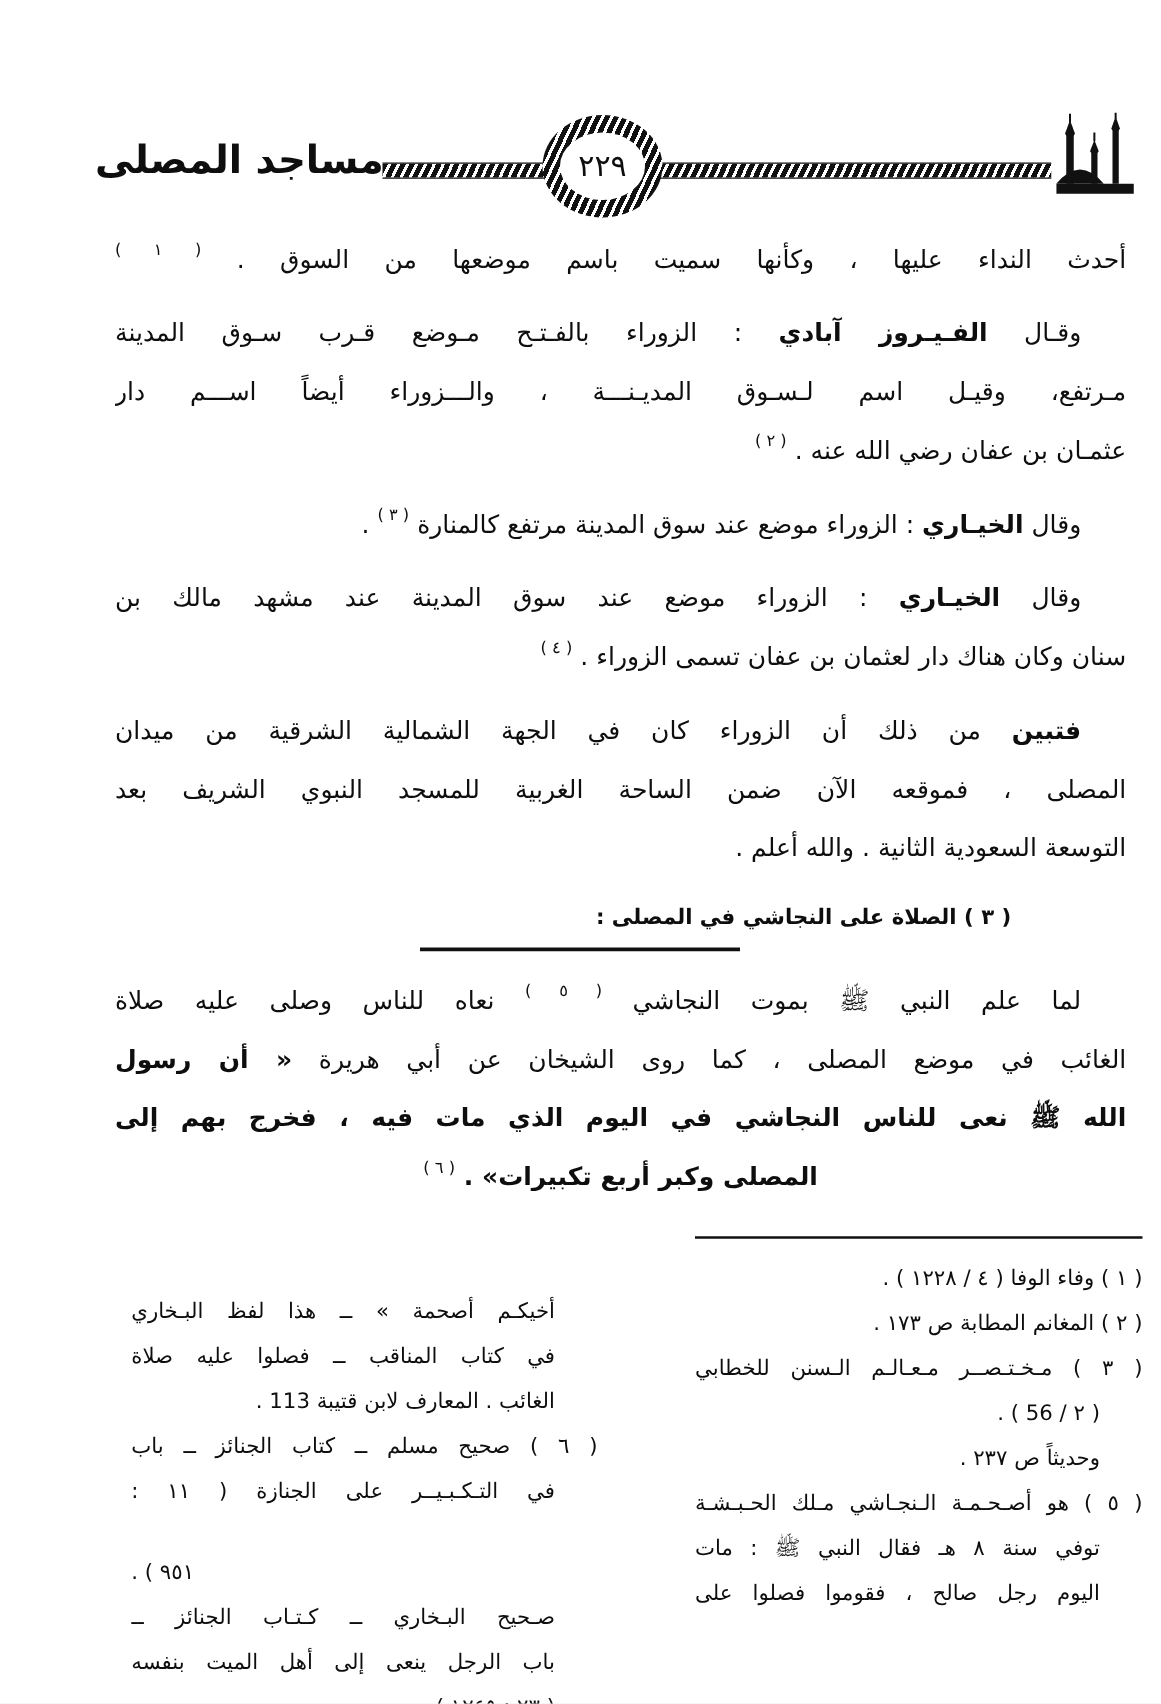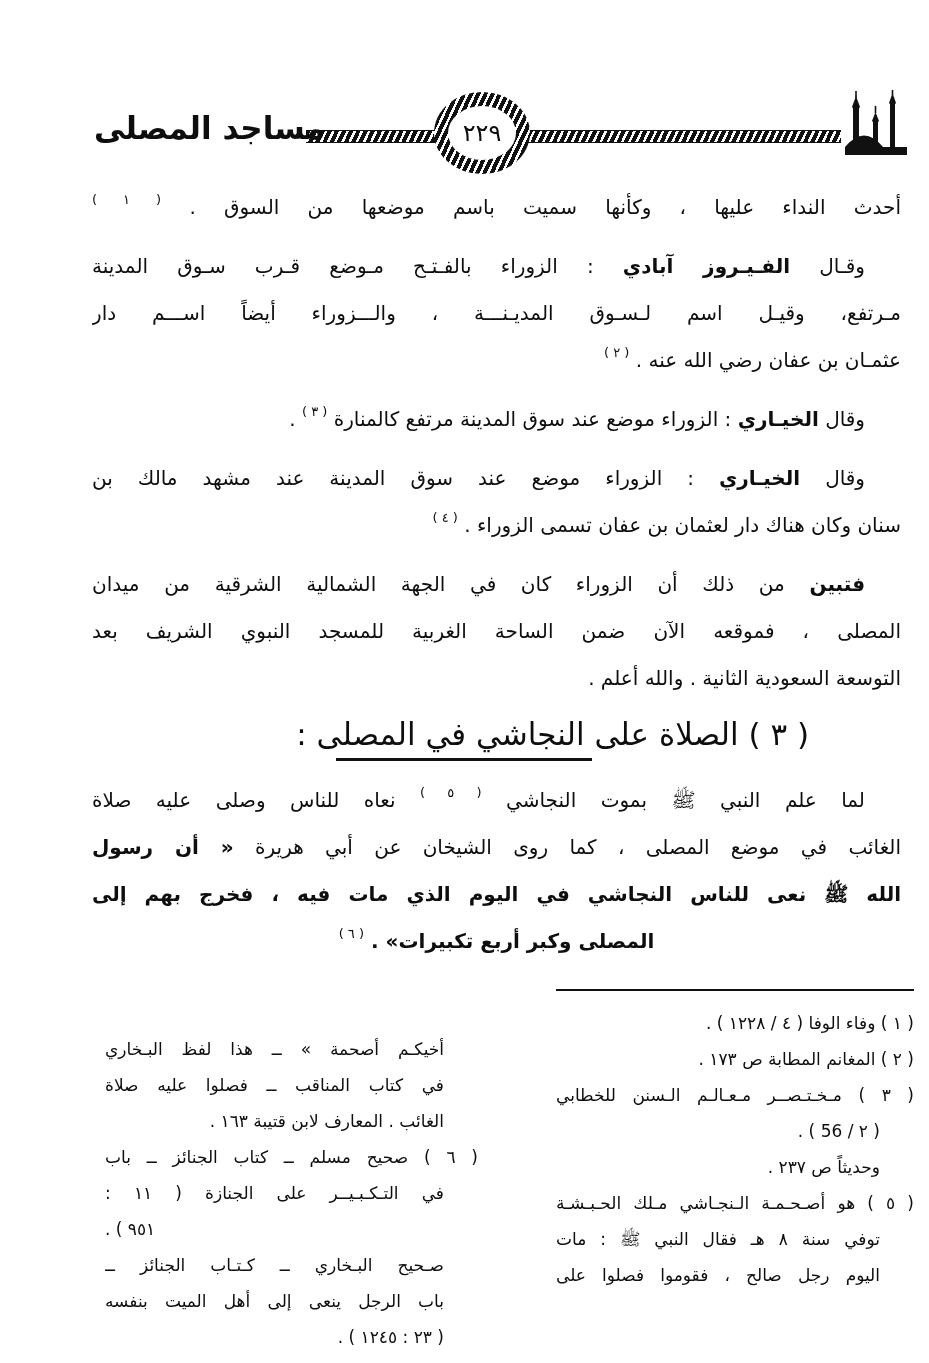--- a/index.html
+++ b/index.html
@@ -11,21 +11,21 @@
     overflow:hidden;
     direction:rtl;
     font-family:"DejaVu Sans","Liberation Sans",sans-serif;
     color:#0e0e0e;
   }
   
   .header{position:relative;height:96px;margin-top:88px;}
   .mosque{position:absolute;top:2px;right:20px;width:64px;height:66px;}
   .mosque path,.mosque rect{fill:#111;}
   .title{
-    position:absolute;left:94px;top:22px;
+    position:absolute;left:76px;top:22px;
     font-size:31px;font-weight:bold;letter-spacing:1px;
   }
   .rope{
     position:absolute;left:306px;right:88px;top:42px;height:11px;
     background:repeating-linear-gradient(115deg,#111 0 4px,#fff 4px 6.5px);
     border-top:1px solid #111;border-bottom:1px solid #111;
   }
   .oval{
     position:absolute;left:434px;top:4px;width:96px;height:82px;
     border-radius:50%;
@@ -45,39 +45,39 @@
     text-align:right;white-space:normal;
   }
   .bline.j{text-align:justify;text-align-last:justify;}
   .bline.first{padding-right:36px;}
   .bline.center{text-align:center;text-align-last:center;}
   .seg{display:inline;}
   .seg.b{font-weight:bold;}
   .seg.sup{font-size:13px;position:relative;top:-10px;font-weight:normal;}
   
   .heading{
-    font-size:31px;font-weight:normal;line-height:40px;
+    font-size:17px;font-weight:bold;line-height:40px;
     text-align:right;padding-right:92px;margin:6px 0 0 0;
   }
   .heading-underline{
     height:3px;background:#111;width:256px;
     margin:4px 309px 16px auto;
   }
   
   .footnotes{display:flex;gap:78px;padding:12px 15px 0 92px;align-items:flex-start;}
   .fncol{flex:none;}
   .fncol.rightcol{width:358px;border-top:2px solid #111;padding-top:14px;}
   .fncol.leftcol{width:373px;padding-top:42px;}
   .fnline{
     font-size:17px;line-height:36px;max-height:36px;overflow:hidden;
     text-align:right;
   }
   .fnline.j{text-align:justify;text-align-last:justify;}
   .fnline.hang{padding-right:34px;}
-  .fnline.left{text-align:center;text-align-last:left;}
+  .fnline.left{text-align:center;text-align-last:left;margin-top:29px;}
 </style>
 </head>
 <body>
 
 <div class="page">
 
   <div class="header">
     <svg class="mosque" viewBox="0 0 64 66" aria-hidden="true">
       <rect x="0" y="57" width="62" height="8"></rect>
       <path d="M0,57 Q19,34 38,57 Z"></path>
@@ -142,21 +142,21 @@
         <div class="fnline j">( ٣ ) مـخـتـصــر مـعـالـم الـسنن للخطابي</div>
         <div class="fnline hang">( ٢ / 56 ) .</div>
         <div class="fnline hang">وحديثاً ص ٢٣٧ .</div>
         <div class="fnline j">( ٥ ) هو أصـحـمـة الـنجـاشي مـلك الحـبـشـة</div>
         <div class="fnline hang j">توفي سنة ٨ هـ فقال النبي ﷺ : مات</div>
         <div class="fnline hang j">اليوم رجل صالح ، فقوموا فصلوا على</div>
       </div>
     <div class="fncol leftcol" id="fnLeft">
         <div class="fnline hang j">أخيكـم أصحمة » ــ هذا لفظ البـخاري</div>
         <div class="fnline hang j">في كتاب المناقب ــ فصلوا عليه صلاة</div>
-        <div class="fnline hang">الغائب . المعارف لابن قتيبة ١٦٣ .</div>
+        <div class="fnline hang">الغائب . المعارف لابن قتيبة 113 .</div>
         <div class="fnline j">( ٦ ) صحيح مسلم ــ كتاب الجنائز ــ باب</div>
         <div class="fnline hang j">في التـكـبـيــر على الجنازة ( ١١ :</div>
         <div class="fnline left">٩٥١ ) .</div>
         <div class="fnline hang j">صـحيح البـخاري ــ كـتـاب الجنائز ــ</div>
         <div class="fnline hang j">باب الرجل ينعى إلى أهل الميت بنفسه</div>
         <div class="fnline hang">( ٢٣ : ١٢٤٥ ) .</div>
       </div>
   </div>
 
 </div>

